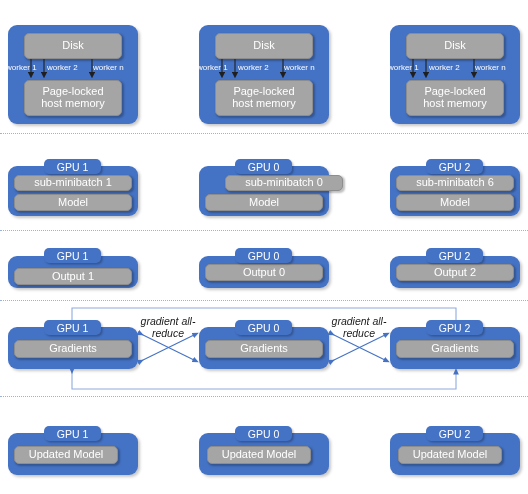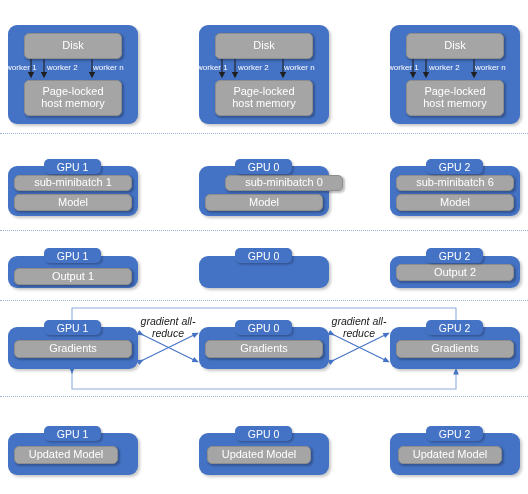--- a/index.html
+++ b/index.html
@@ -125,20 +125,21 @@
   <div class="gputab" style="left:426px;top:159px;width:57px;">GPU 2</div>
   <div class="gbox" style="left:396px;top:175px;width:118px;height:16px;">sub-minibatch 6</div>
   <div class="gbox" style="left:396px;top:194px;width:118px;height:17px;">Model</div>
 
   <div class="card" style="left:8px;top:256px;width:130px;height:32px;"></div>
   <div class="gputab" style="left:44px;top:248px;width:57px;">GPU 1</div>
   <div class="gbox" style="left:14px;top:268px;width:118px;height:17px;">Output 1</div>
 
   <div class="card" style="left:199px;top:256px;width:130px;height:32px;"></div>
   <div class="gputab" style="left:235px;top:248px;width:57px;">GPU 0</div>
+  <div class="gbox" style="left:205px;top:264px;width:118px;height:17px;">Output 0</div>
 
   <div class="card" style="left:390px;top:256px;width:130px;height:32px;"></div>
   <div class="gputab" style="left:426px;top:248px;width:57px;">GPU 2</div>
   <div class="gbox" style="left:396px;top:264px;width:118px;height:17px;">Output 2</div>
 
   <div class="card" style="left:8px;top:327px;width:130px;height:42px;"></div>
   <div class="gputab" style="left:44px;top:320px;width:57px;">GPU 1</div>
   <div class="gbox" style="left:14px;top:340px;width:118px;height:18px;">Gradients</div>
 
   <div class="card" style="left:199px;top:327px;width:130px;height:42px;"></div>

